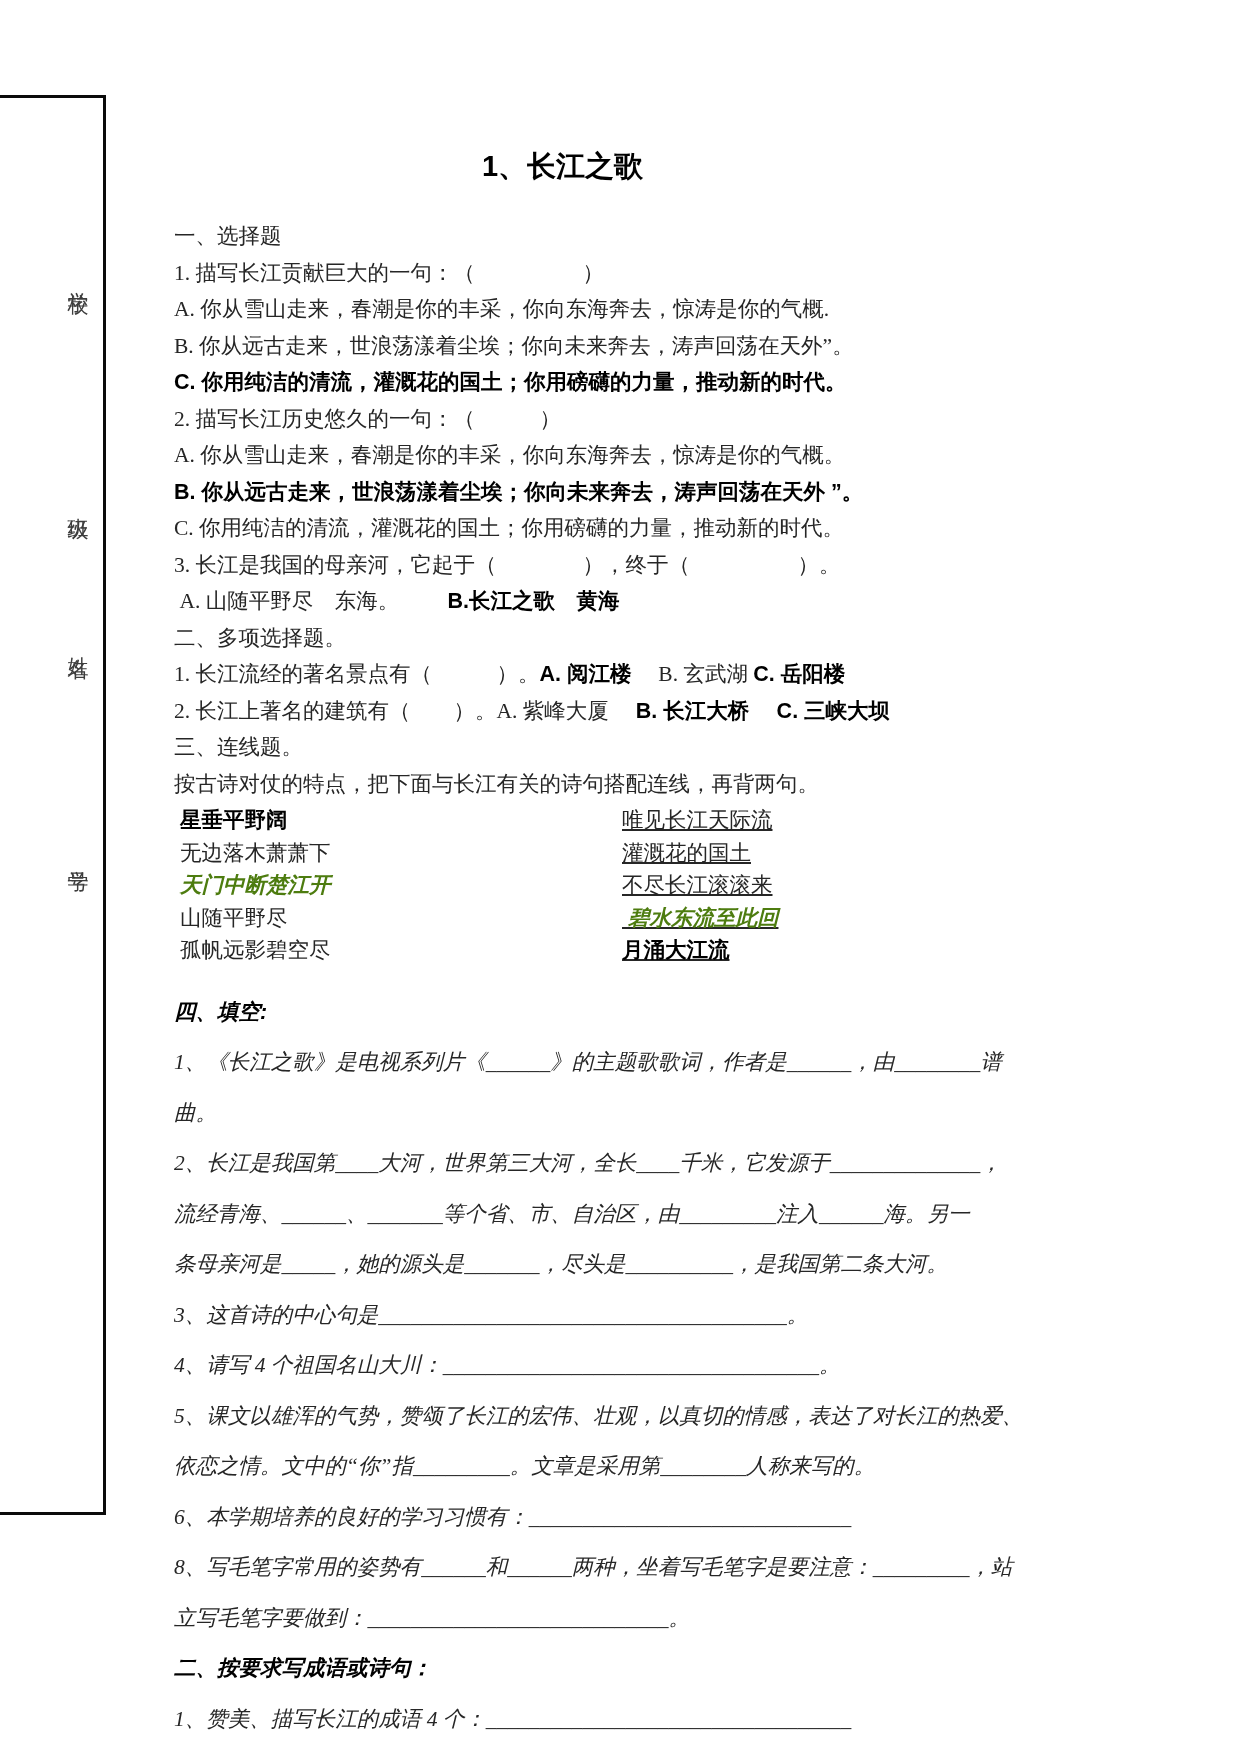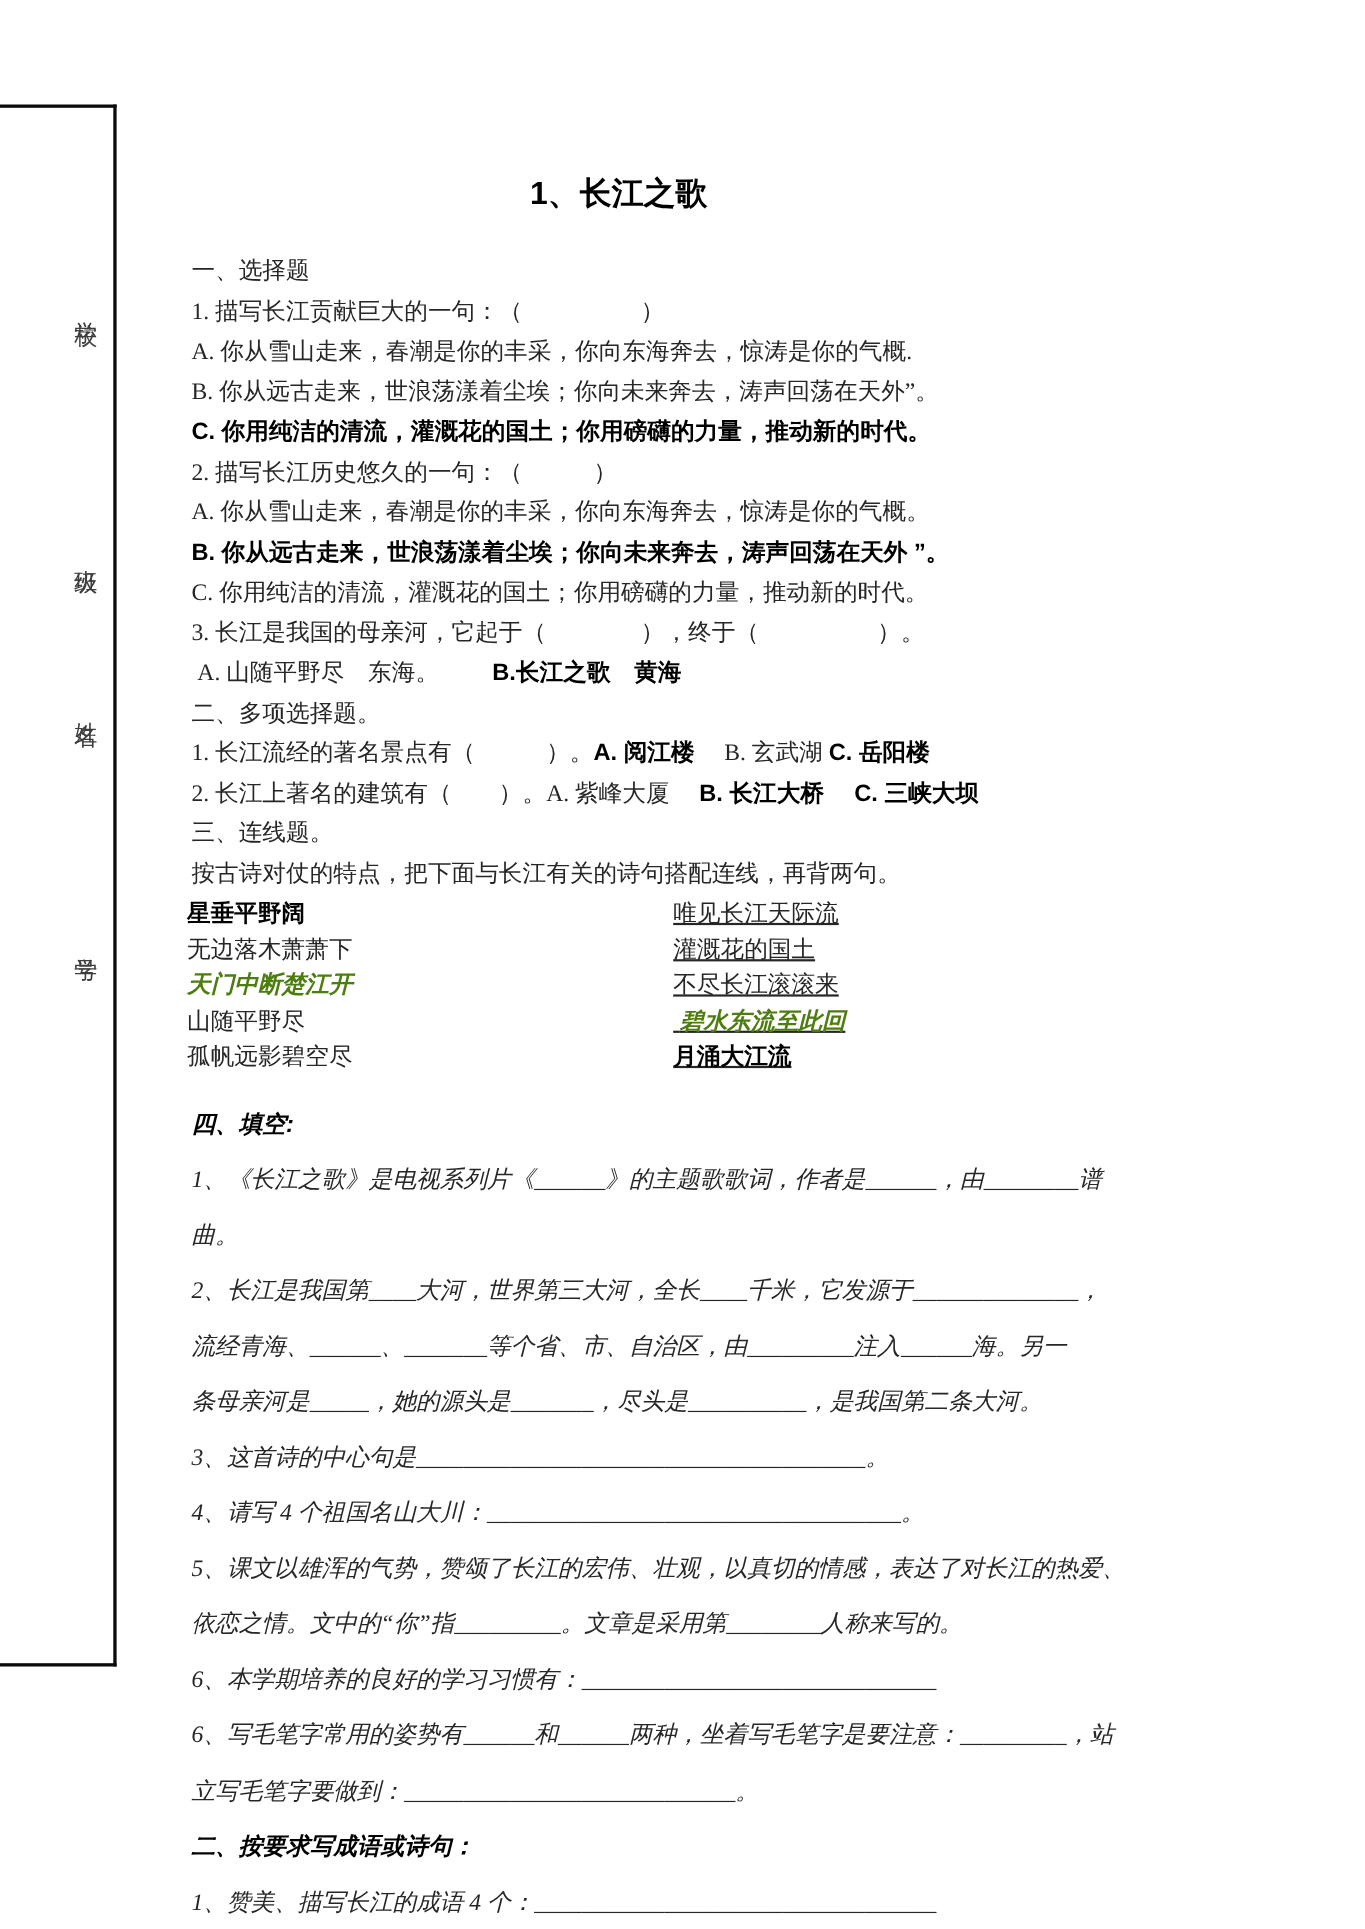--- a/index.html
+++ b/index.html
@@ -43,21 +43,21 @@
   #info-label-3 { top: 756px; }
 
   
   #content {
     position: absolute;
     left: 170px;
     top: 145px;
     width: 905px;
   }
   #doc-title {
-    margin: 10px 0 33px 0;
+    margin: 0 0 33px 0;
     padding-right: 120px;
     text-align: center;
     font-size: 29px;
     line-height: 42px;
     font-weight: 700;
     font-family: "Liberation Sans", "DejaVu Sans", sans-serif;
     color: #000000;
   }
   .line {
     margin: 4px;
@@ -71,21 +71,21 @@
   .sec-fill { margin-top: 22px; }
 
   .match-row {
     display: flex;
     height: 32.5px;
     line-height: 32.5px;
     font-size: 21.5px;
     color: #262626;
     white-space: pre-wrap;
   }
-  .match-left { width: 442px; flex: 0 0 442px; }
+  .match-left { width: 442px; flex: 0 0 442px; margin-left: 10px; }
   .match-right { flex: 1; text-decoration: underline; }
 
   
   span.b {
     font-weight: 700;
     font-family: "Liberation Sans", "DejaVu Sans", sans-serif;
     color: #000000;
   }
   span.bi {
     font-weight: 700;
@@ -139,21 +139,21 @@
           <p class="line fill"><span>1、《长江之歌》是电视系列片《______》的主题歌歌词，作者是______，由________谱</span></p>
           <p class="line fill"><span>曲。</span></p>
           <p class="line fill"><span>2、长江是我国第____大河，世界第三大河，全长____千米，它发源于______________，</span></p>
           <p class="line fill"><span>流经青海、______、_______等个省、市、自治区，由_________注入______海。另一</span></p>
           <p class="line fill"><span>条母亲河是_____，她的源头是_______，尽头是__________，是我国第二条大河。</span></p>
           <p class="line fill"><span>3、这首诗的中心句是______________________________________。</span></p>
           <p class="line fill"><span>4、请写 4 个祖国名山大川：___________________________________。</span></p>
           <p class="line fill"><span>5、课文以雄浑的气势，赞颂了长江的宏伟、壮观，以真切的情感，表达了对长江的热爱、</span></p>
           <p class="line fill"><span>依恋之情。文中的“你”指_________。文章是采用第________人称来写的。</span></p>
           <p class="line fill"><span>6、本学期培养的良好的学习习惯有：______________________________</span></p>
-          <p class="line fill"><span>6、写毛笔字常用的姿势有______和______两种，坐着写毛笔字是要注意：_________，站</span></p>
+          <p class="line fill"><span>8、写毛笔字常用的姿势有______和______两种，坐着写毛笔字是要注意：_________，站</span></p>
           <p class="line fill"><span>立写毛笔字要做到：____________________________。</span></p>
           <p class="line fill"><span class="b">二、按要求写成语或诗句：</span></p>
           <p class="line fill"><span>1、赞美、描写长江的成语 4 个：__________________________________</span></p>
         </div>
       </div>
   </div>
 
 </div>
 
 </body></html>

